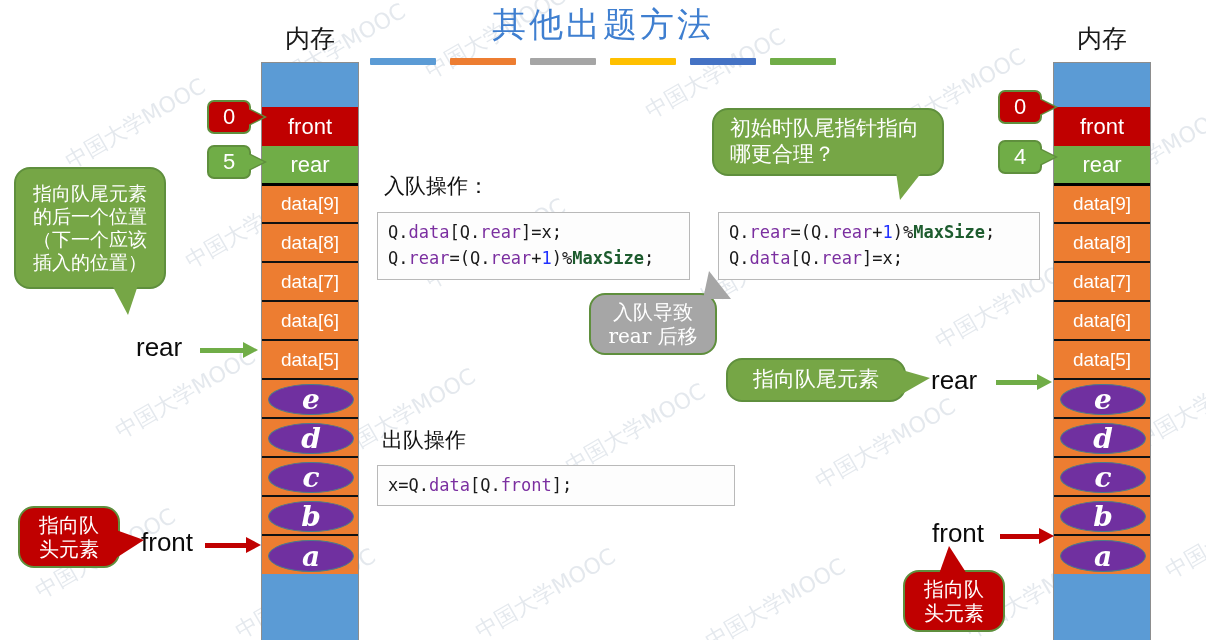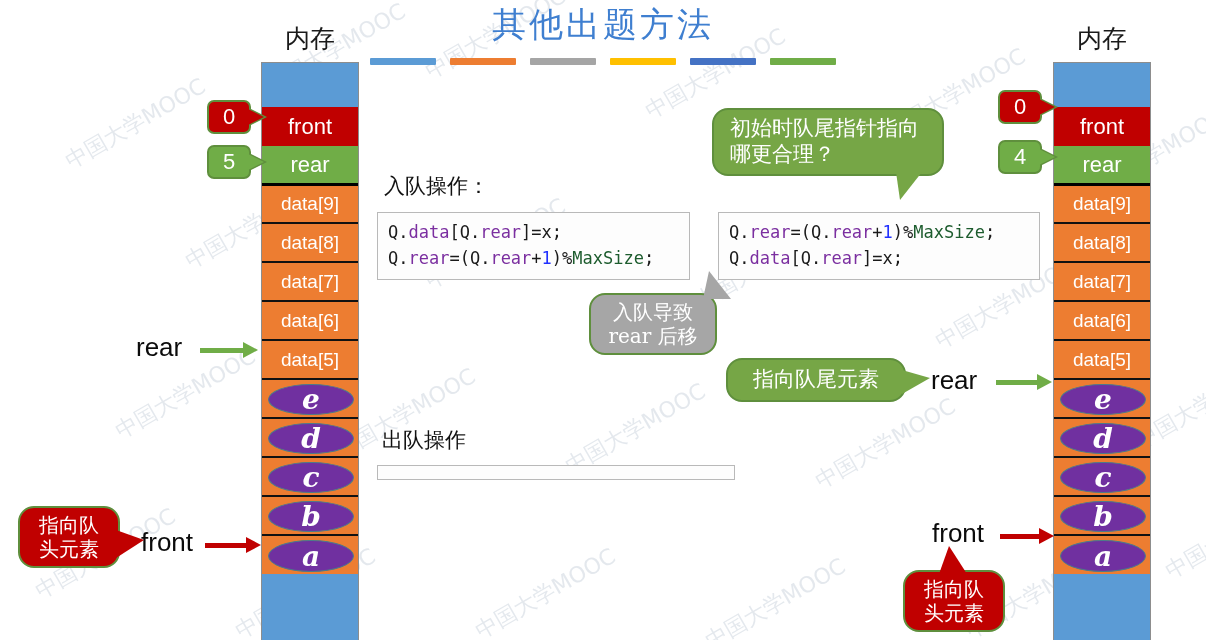--- a/index.html
+++ b/index.html
@@ -162,21 +162,21 @@
     border:1px solid #b9b9b9;
     padding:6px 10px 7px 10px;
     font-family:"DejaVu Sans Mono","Liberation Mono",monospace;
     font-size:17px;
     line-height:1.55;
     color:#1a1a1a;
     white-space:nowrap;
   }
   .k-mem{color:#7b2fa0;}
   .k-num{color:#2030ff;}
-  .k-const{color:#1d5c2e;font-weight:normal;}
+  .k-const{color:#1d5c2e;font-weight:bold;}
 
   
   .plabel{
     position:absolute;
     z-index:6;
     font-size:26px;
     color:#0b0b0b;
     font-family:"Liberation Sans","DejaVu Sans",sans-serif;
     white-space:nowrap;
   }
@@ -291,20 +291,24 @@
     <span>0</span>
     <span class="tailb" style="margin-top:-9px;"></span>
     <span class="tail" style="margin-top:-8px;"></span>
   </div>
   <div class="badge green" style="left:207px;top:145px;">
     <span>5</span>
     <span class="tailb" style="margin-top:-9px;"></span>
     <span class="tail" style="margin-top:-8px;"></span>
   </div>
 
+  <div class="callout green" style="left:14px;top:167px;width:152px;height:122px;font-size:19px;">
+    <span>指向队尾元素的后一个位置（下一个应该插入的位置）</span>
+    <span class="ptr" style="left:96px;bottom:-28px;border-left:16px solid transparent;border-right:10px solid transparent;border-top:30px solid #76a646;"></span>
+  </div>
 
   <div class="plabel" style="left:136px;top:332px;">rear</div>
   <div class="arrow green" style="left:200px;top:348px;width:58px;">
     <span class="shaft" style="width:44px;"></span>
     <span class="head" style="left:43px;"></span>
   </div>
 
   <div class="callout red" style="left:18px;top:506px;width:102px;height:62px;font-size:20px;">
     <span>指向队头元素</span>
     <span class="ptr" style="right:-26px;top:22px;border-top:10px solid transparent;border-bottom:18px solid transparent;border-left:28px solid #c00000;"></span>
@@ -332,20 +336,21 @@
   </div>
 
   <div class="callout gray" style="left:589px;top:293px;width:128px;height:62px;font-size:20px;flex-direction:column;">
     <span>入队导致</span>
     <span>rear 后移</span>
     <span class="ptr" style="right:-16px;top:-24px;border-left:6px solid transparent;border-right:22px solid transparent;border-bottom:28px solid #a6a6a6;"></span>
   </div>
 
   <div class="seclabel" style="left:382px;top:426px;">出队操作</div>
   <div class="codebox" style="left:377px;top:465px;width:358px;">
+    <div><span>x=Q.</span><span class="k-mem">data</span><span>[Q.</span><span class="k-mem">front</span><span>];</span></div>
   </div>
 
   <div class="memcol" style="left:1053px;top:62px;width:98px;">
     <div class="colhead">内存</div>
 
     <div class="cell blue" style="height:45px;"></div>
     <div class="cell red" style="height:39px;">
         <span>front</span>
       </div>
     <div class="cell green" style="height:37px;">

